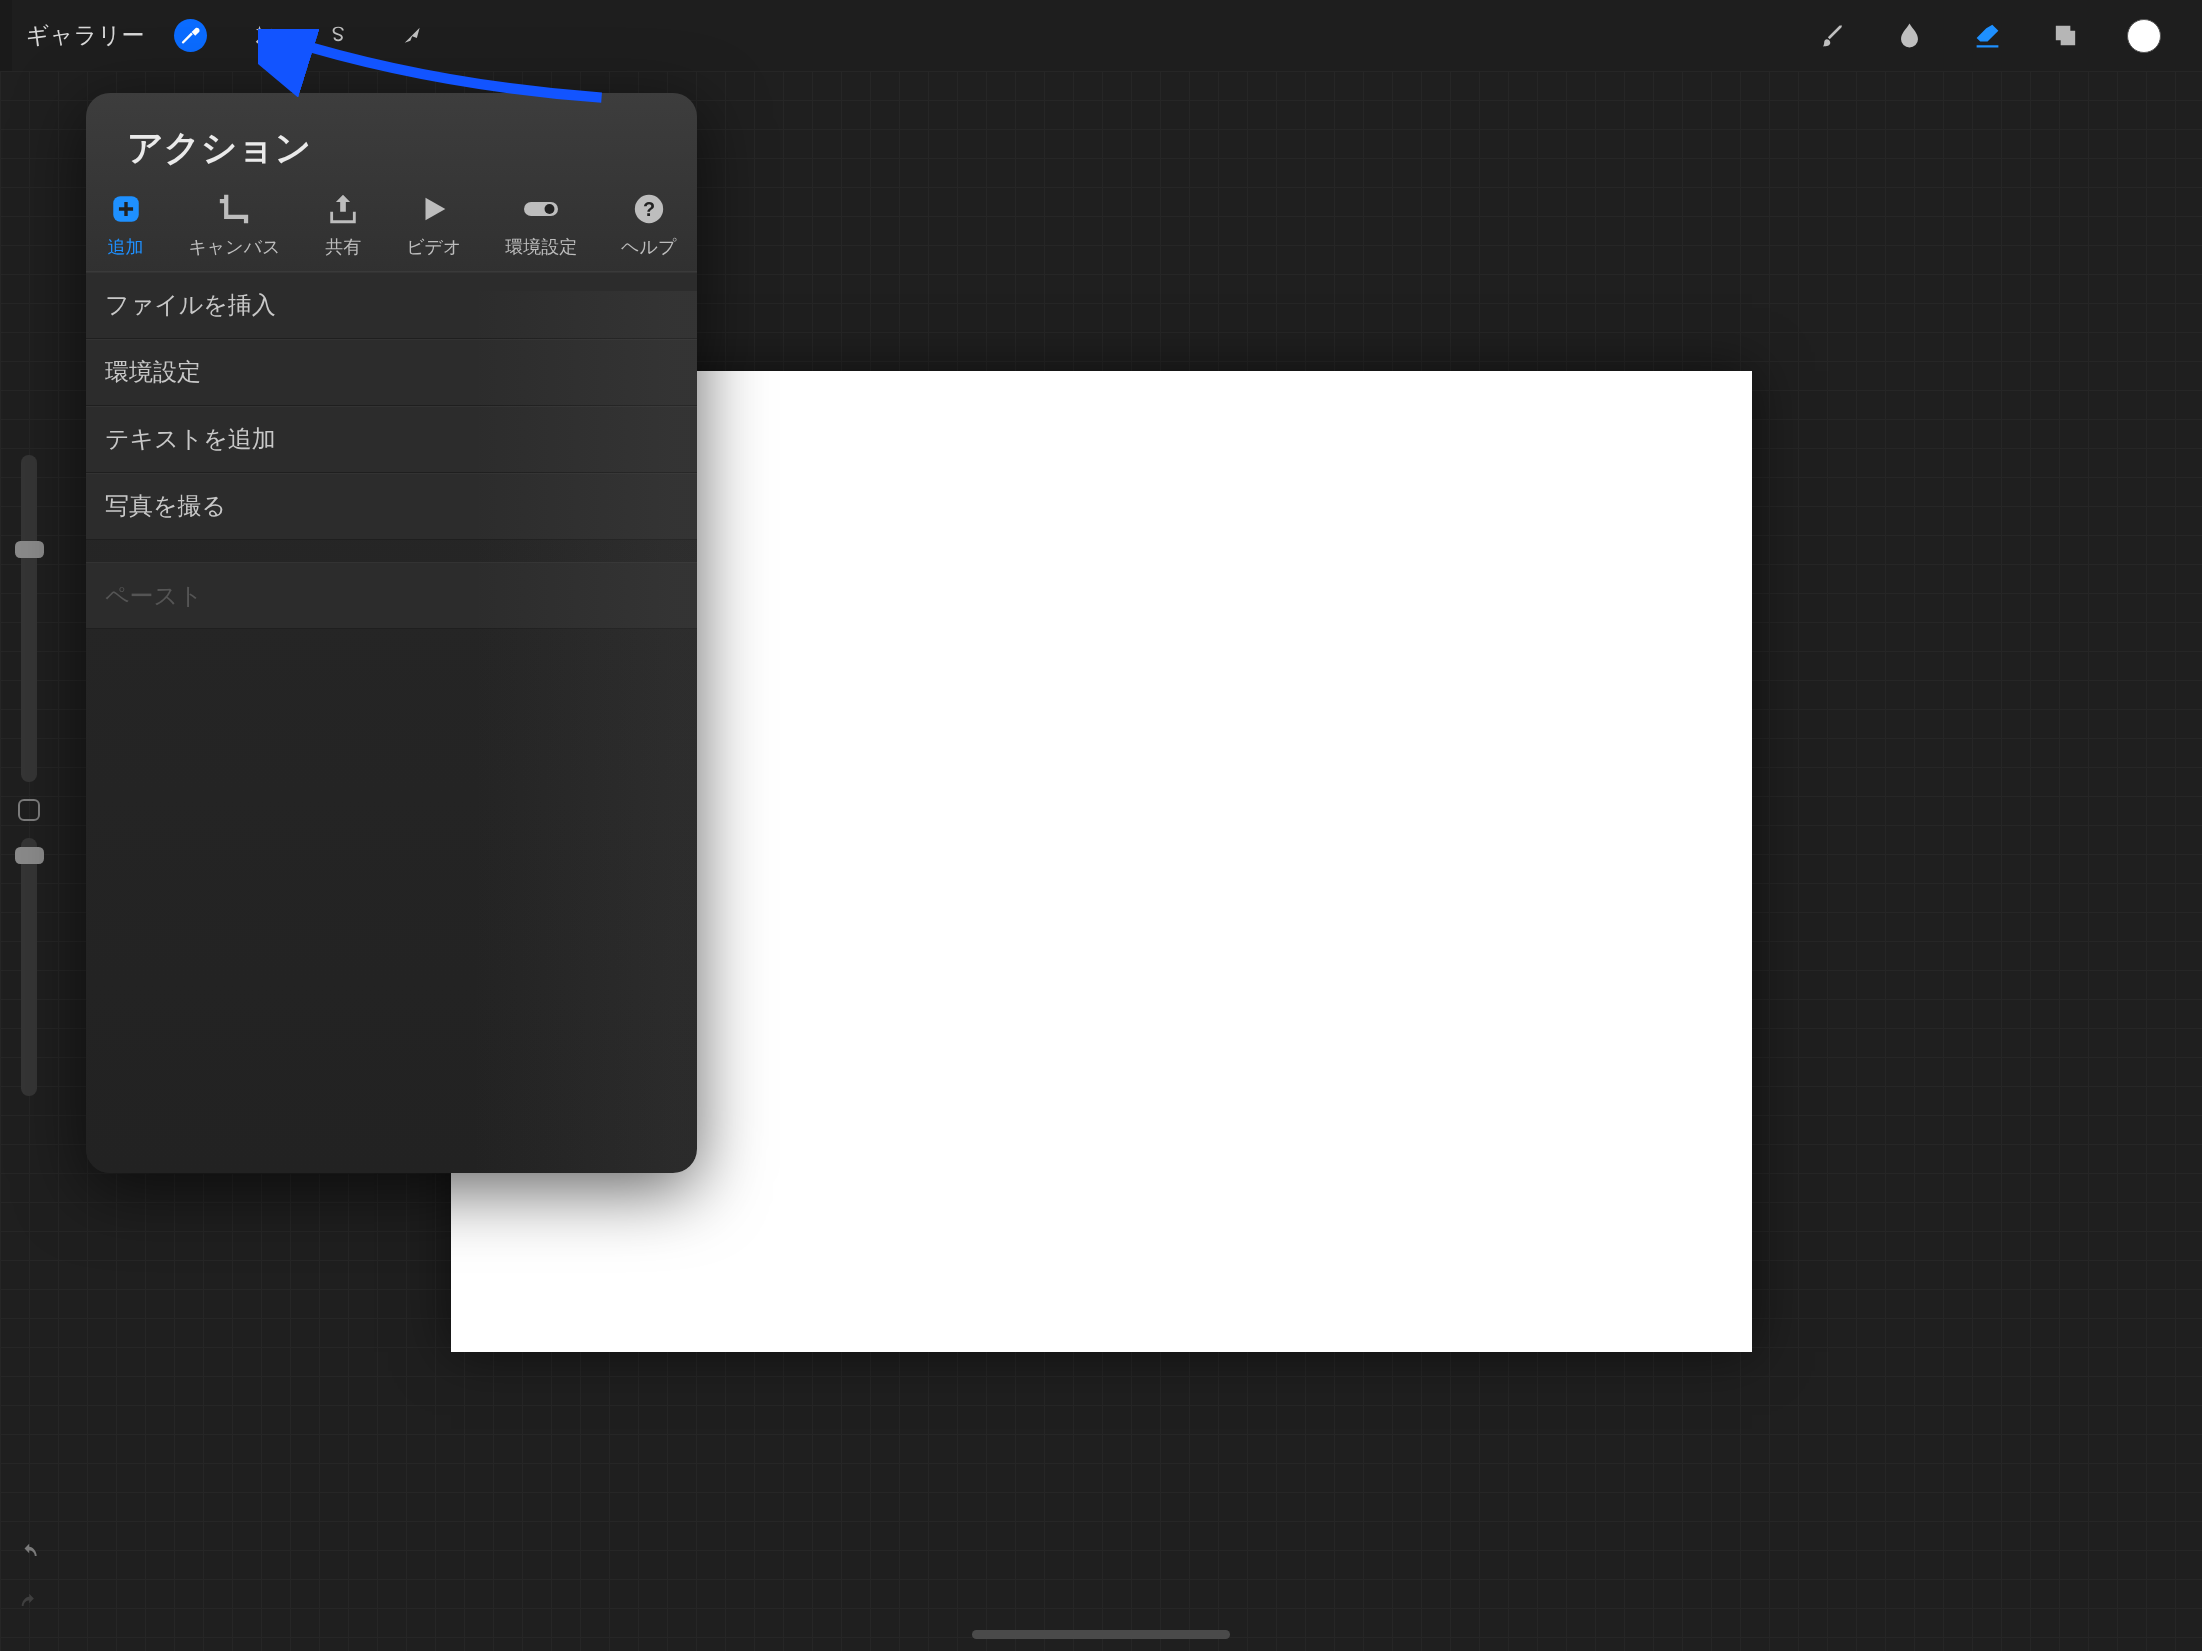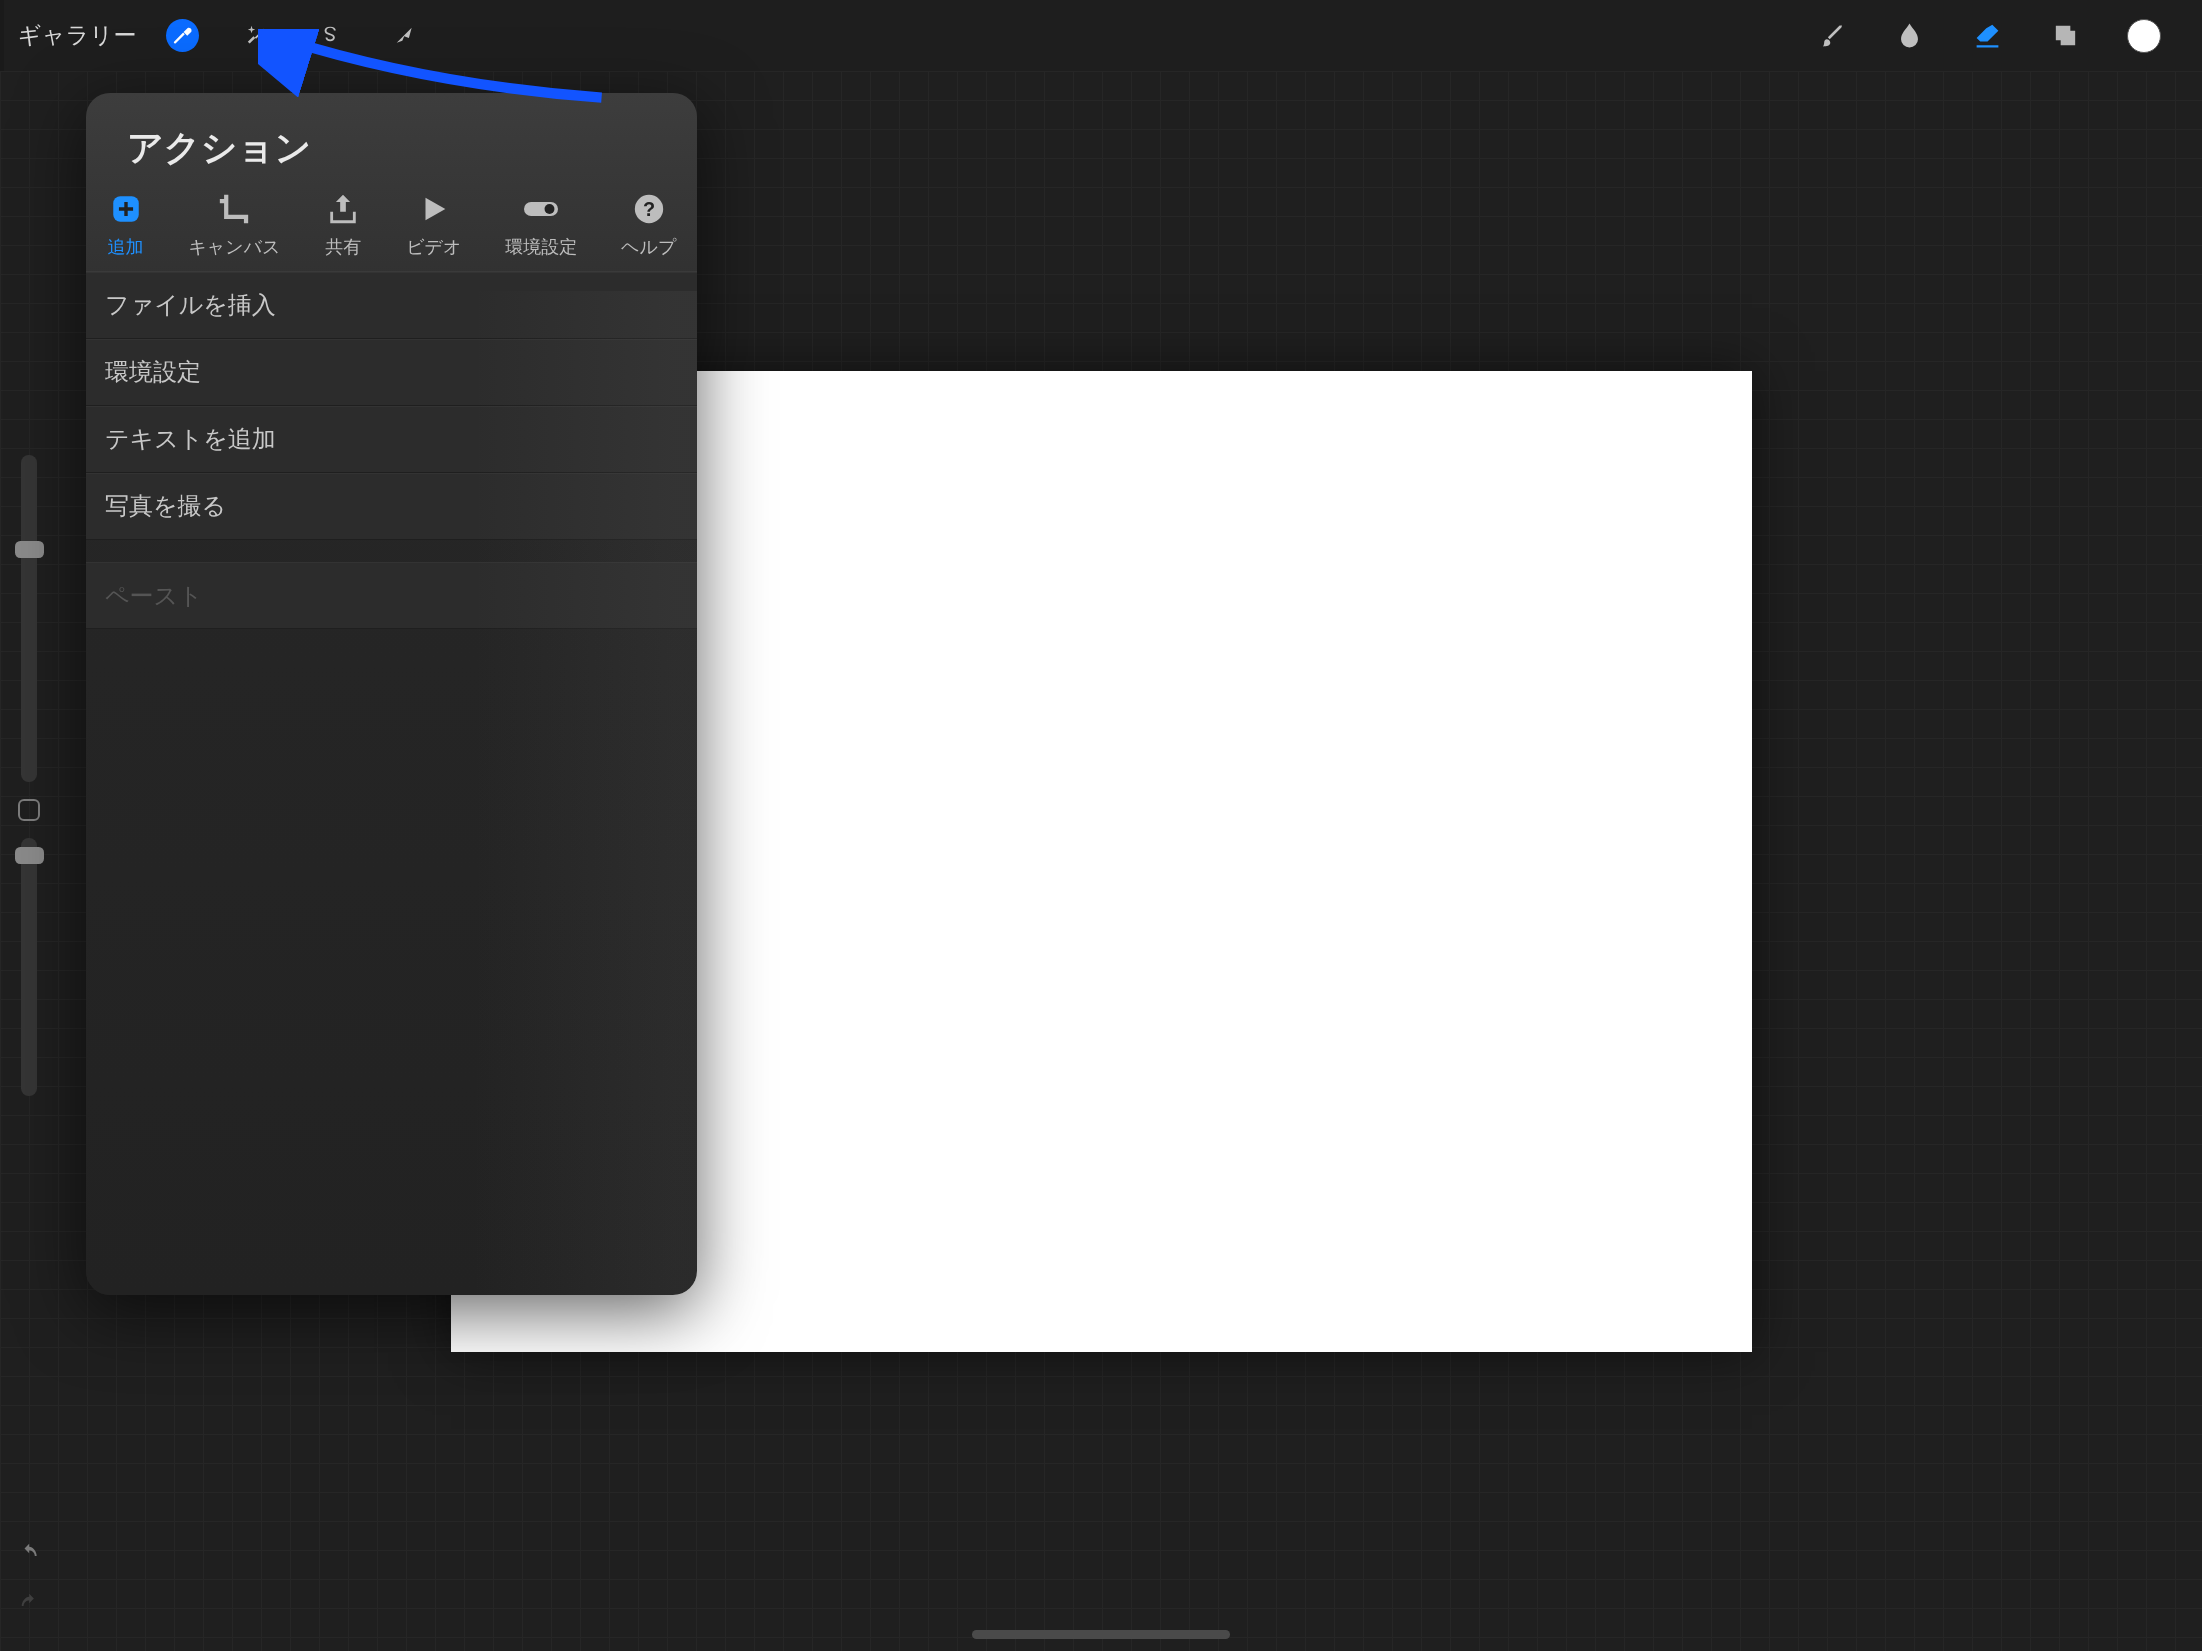--- a/index.html
+++ b/index.html
@@ -5,21 +5,21 @@
 * { margin: 0; padding: 0; box-sizing: border-box; user-select: none; }
 html, body { width: 100%; height: 100%; overflow: hidden; }
 body {
   font-family: -apple-system, "Hiragino Sans", "Hiragino Kaku Gothic ProN", sans-serif;
   background: #1a1a1a;
 }
 
 
 .topbar {
   position: absolute;
-  top: 0; left: 4px; right: 0;
+  top: 0; left: 12px; right: 0;
   height: 71px;
   background: #1e1e1e;
   display: flex;
   align-items: center;
   z-index: 20;
 }
 .topbar-left { display: flex; align-items: center; gap: 17px; padding-left: 13.8px; }
 .gallery-label { color: #d8d8d8; font-size: 23px; font-weight: 500; letter-spacing: 0.4px; }
 .top-icon {
   width: 33px; height: 33px; display: flex; align-items: center; justify-content: center;
@@ -74,21 +74,21 @@
 }
 .slider2 { height: 258px; margin-top: 17px; }
 .slider2 .slider-thumb { top: 8.6px; }
 .undo-redo { margin-top: auto; margin-bottom: 34px; display:flex; flex-direction:column; gap:24px; }
 .undo-redo svg { width: 22.4px; height: 22.4px; fill:#7a7a7a; }
 .undo-redo .dim svg { fill:#3f3f3f; }
 
 
 .popover {
   position: absolute; left: 86px; top: 93px;
-  width: 611px; height: 1202px;
+  width: 611px; height: 1080px;
   background: linear-gradient(180deg, #3d3d3d 0%, #262626 30%, #222 100%);
   border-radius: 24px;
   box-shadow: 0 17px 69px rgba(0,0,0,.6);
   z-index: 30;
   overflow: hidden;
 }
 .popover-title {
   color: #eaeaea; font-size: 36px; font-weight: 600;
   padding: 31px 41px 17px;
 }

